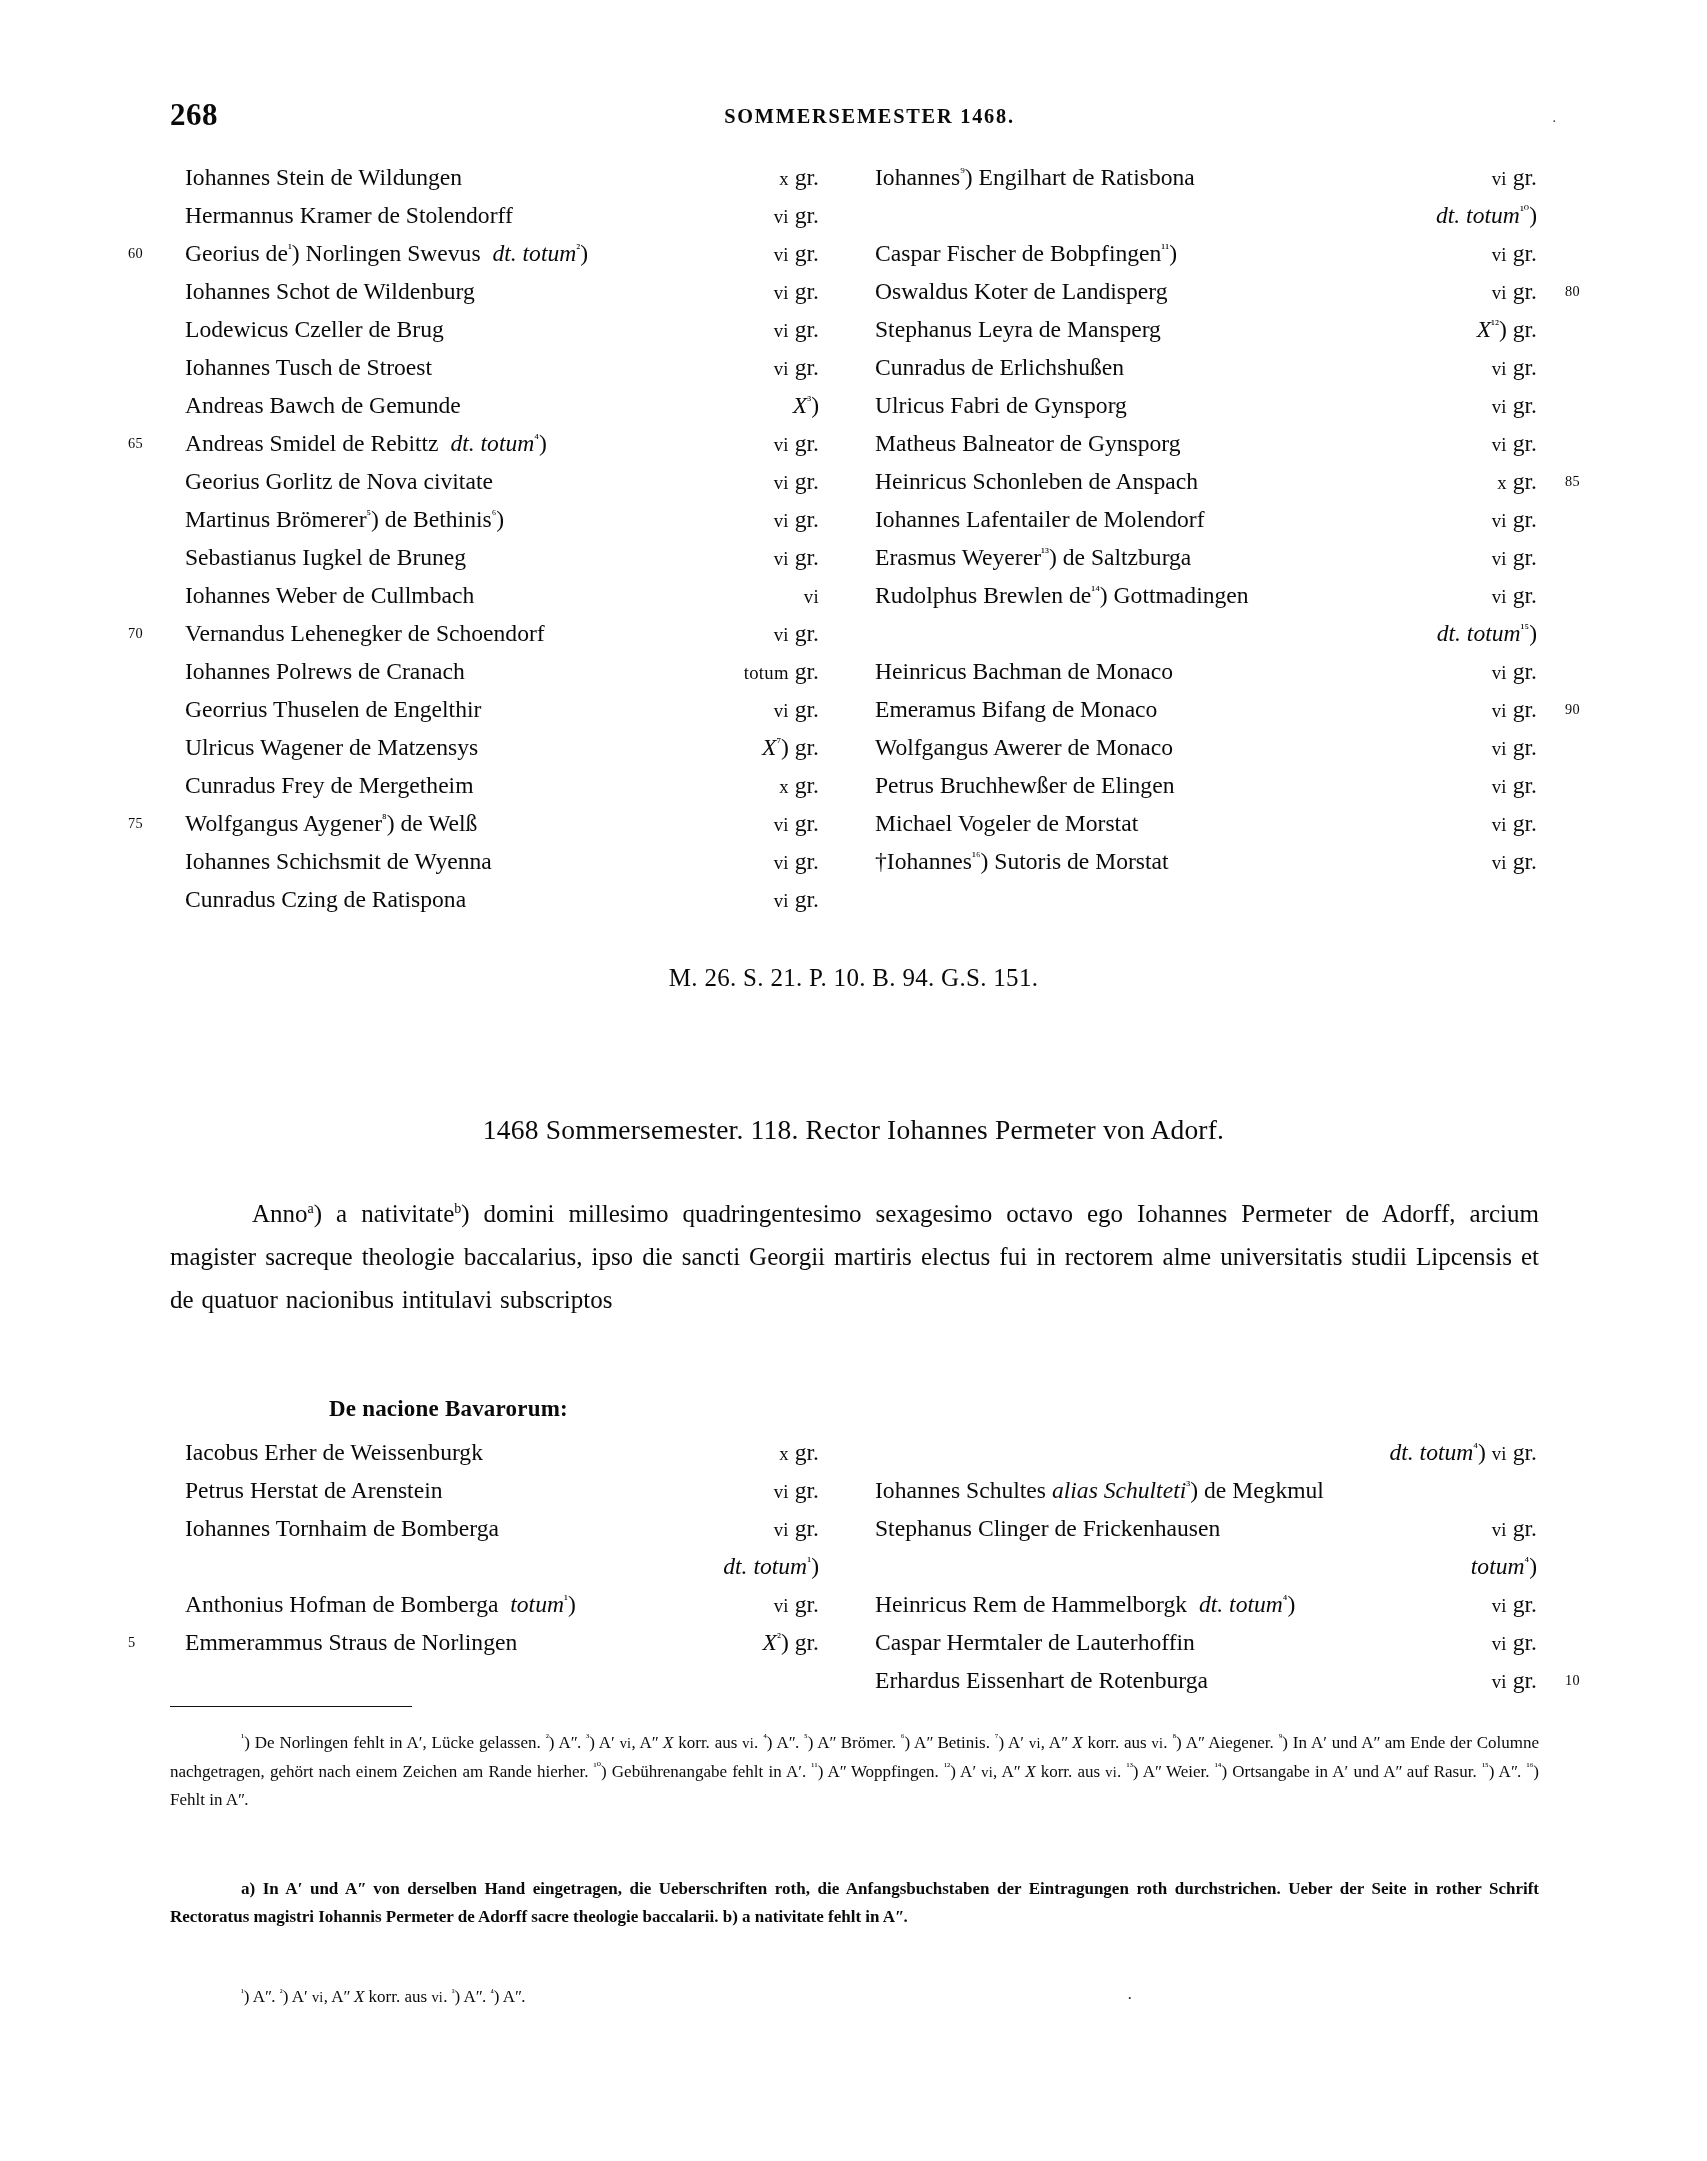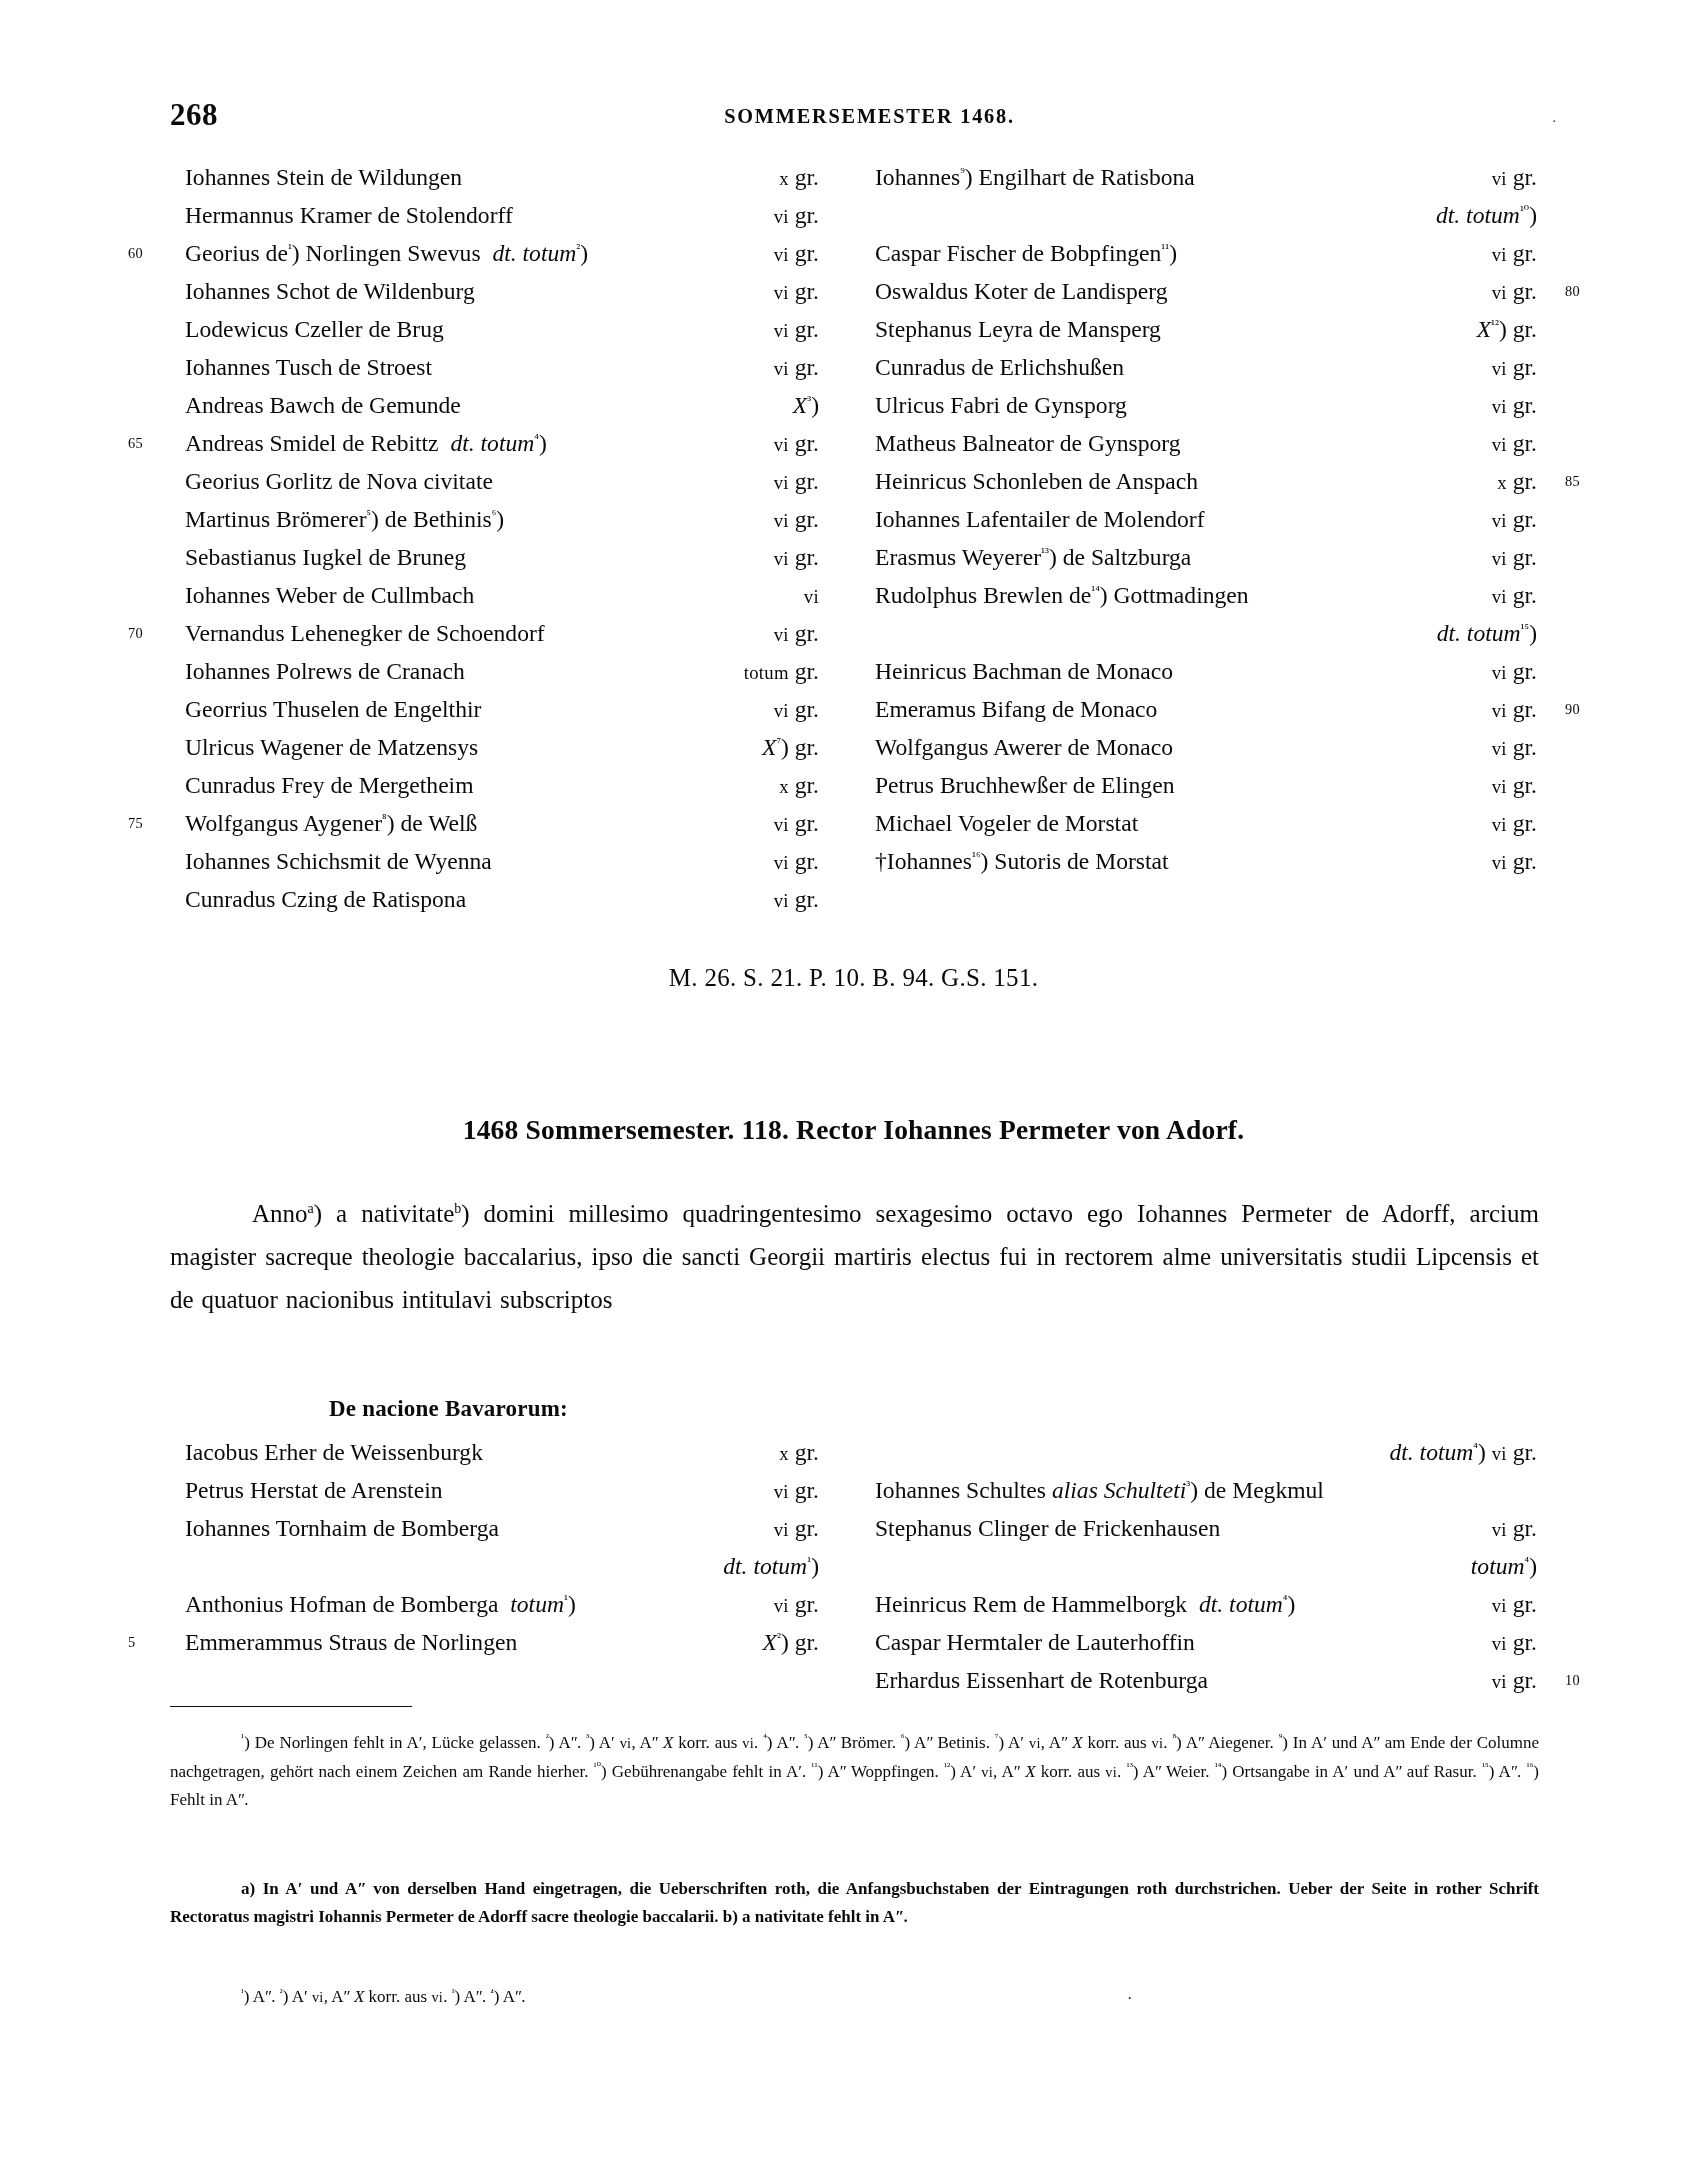--- a/index.html
+++ b/index.html
@@ -120,21 +120,21 @@
     letter-spacing: 0.3px;
   }
 
   
   .section-head {
     position: absolute;
     left: 0;
     width: 1707px;
     text-align: center;
     font-size: 27.5px;
-    font-weight: 700;
+    font-weight: 400;
     letter-spacing: 0.2px;
   }
 
   
   .body-par {
     position: absolute;
     left: 170px;
     width: 1369px;
     font-size: 25px;
     line-height: 43px;

